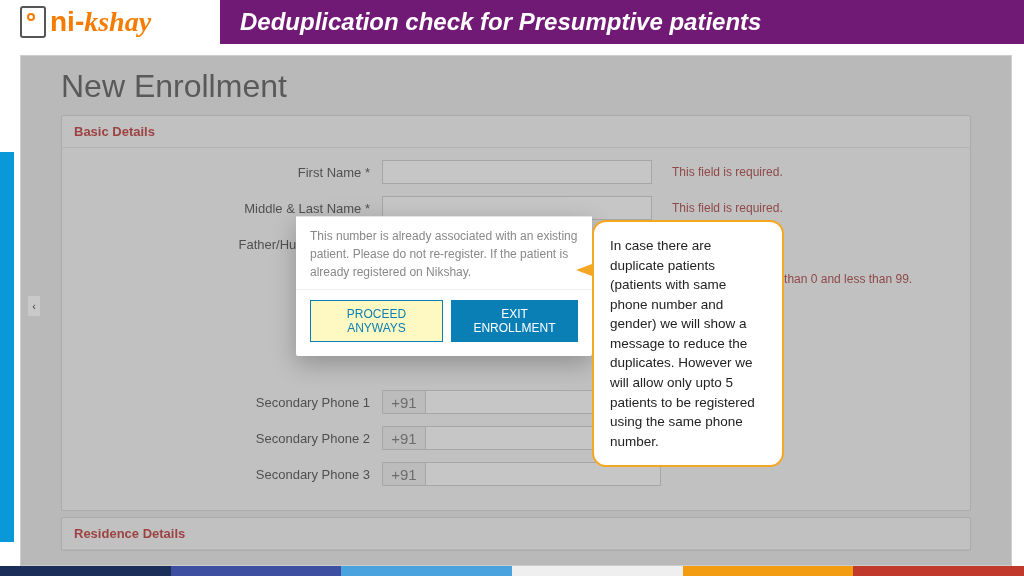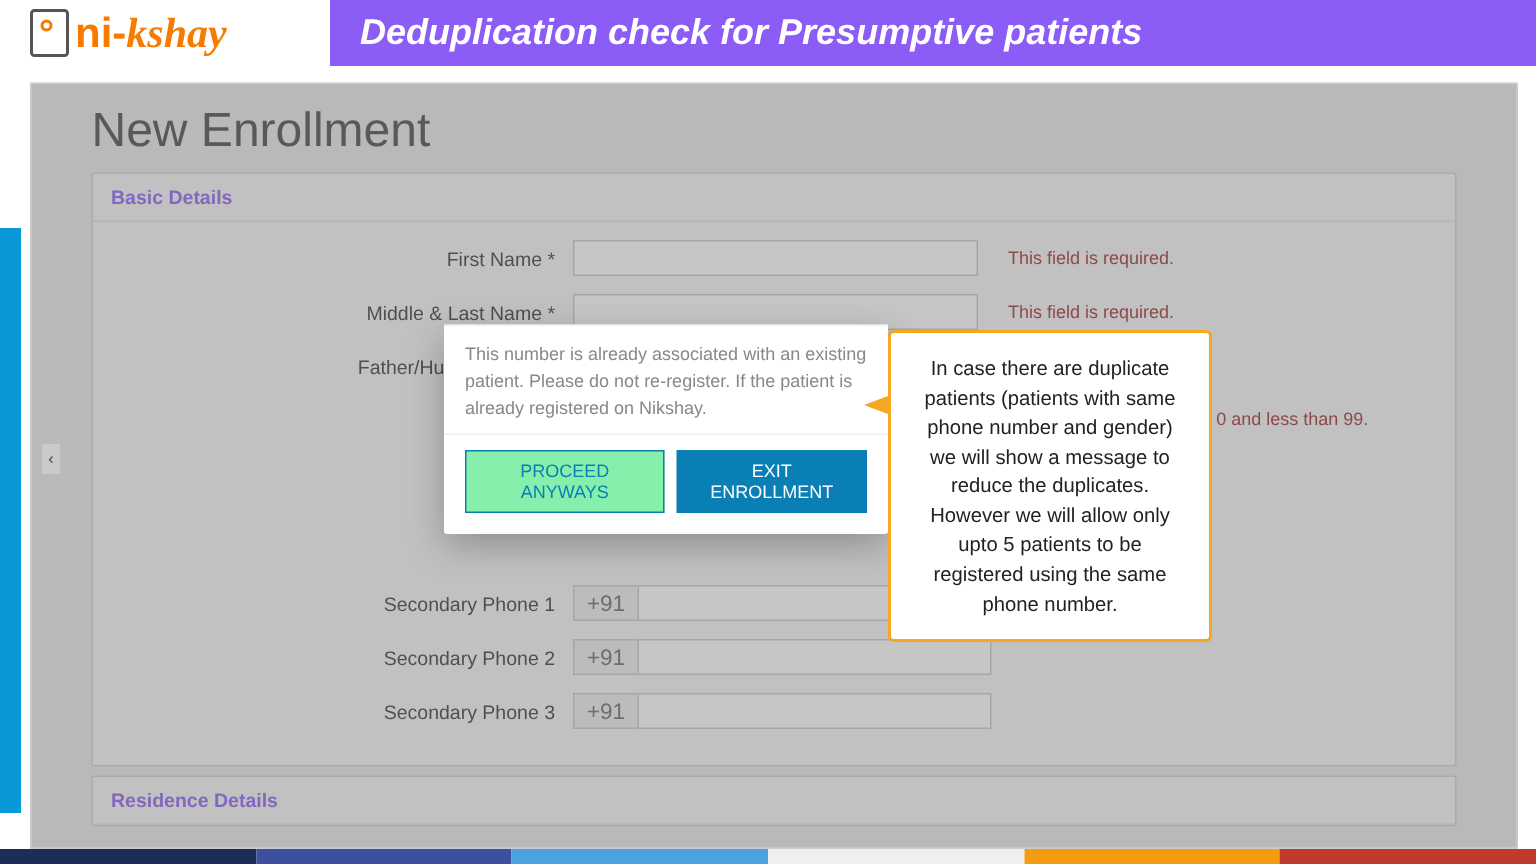--- a/index.html
+++ b/index.html
@@ -1,54 +1,54 @@
 <!DOCTYPE html>
 <html><head>
 <meta charset="utf-8">
 <style>
 * { margin: 0; padding: 0; box-sizing: border-box; }
 body { font-family: Arial, sans-serif; width: 1024px; height: 576px; overflow: hidden; position: relative; background: #fff; }
 
-.header-banner { height: 44px; background: #8b5cf6; display: flex; align-items: center; }
+.header-banner { height: 44px; background: #701a75; display: flex; align-items: center; }
 .logo-box { background: #fff; height: 44px; width: 220px; display: flex; align-items: center; padding-left: 20px; }
 .logo-text { font-size: 28px; font-weight: bold; }
 .logo-ni { color: #f57c00; }
 .logo-kshay { color: #f57c00; font-style: italic; font-family: Georgia, serif; }
 .logo-icon { width: 26px; height: 32px; border: 2px solid #555; border-radius: 3px; margin-right: 4px; display: inline-flex; align-items: center; justify-content: center; position: relative; }
 .logo-icon-circle { width: 8px; height: 8px; border: 2px solid #f57c00; border-radius: 50%; position: absolute; top: 5px; left: 5px; }
 .header-title { color: #fff; font-size: 24px; font-weight: bold; font-style: italic; margin-left: 20px; }
 
 .app-body { position: absolute; top: 55px; left: 20px; right: 12px; bottom: 10px; background: #e9e9e9; border: 1px solid #ccc; padding: 8px 0 0 0; }
 .overlay-dim { position: absolute; inset: 0; background: rgba(120,120,120,0.42); z-index: 5; }
 
 .page-title { font-size: 32px; color: #444; font-weight: 300; margin: 4px 0 10px 40px; }
 
 .panel { background: #f6f6f6; border: 1px solid #d0d0d0; margin: 6px 40px; border-radius: 2px; }
-.panel-header { padding: 8px 12px; font-weight: bold; font-size: 13px; color: #8b5cf6; border-bottom: 1px solid #e0e0e0; }
+.panel-header { padding: 8px 12px; font-weight: bold; font-size: 13px; color: #b91c1c; border-bottom: 1px solid #e0e0e0; }
 .panel-body { padding: 12px 20px; }
 
 .form-row { display: flex; align-items: center; margin-bottom: 12px; min-height: 22px; }
 .form-label { width: 300px; text-align: right; padding-right: 12px; font-size: 13px; color: #333; }
 .form-input { width: 270px; height: 24px; border: 1px solid #c8c8c8; background: #fff; font-size: 12px; padding: 0 6px; }
 .phone-prefix { width: 44px; height: 24px; border: 1px solid #c8c8c8; background: #eee; font-size: 15px; color: #666; display: inline-flex; align-items: center; justify-content: center; margin-right: -1px; }
 .form-phone { width: 236px; height: 24px; border: 1px solid #c8c8c8; background: #fff; }
 .error-text { color: #a02828; font-size: 12px; margin-left: 20px; }
 
 .left-accent { position: absolute; left: 0; top: 152px; width: 14px; height: 390px; background: #0a99d8; z-index: 1; }
 .collapse-handle { position: absolute; left: 28px; top: 296px; width: 12px; height: 20px; background: #c9c9c9; color: #444; font-size: 11px; display: flex; align-items: center; justify-content: center; z-index: 20; }
 
 .modal { position: absolute; left: 296px; top: 216px; width: 296px; background: #fff; border-radius: 2px; box-shadow: 0 8px 24px rgba(0,0,0,0.25); z-index: 30; }
 .modal-header { padding: 12px 14px; font-weight: bold; font-size: 16px; color: #333; }
 .modal-divider { height: 1px; background: #e2e2e2; }
 .modal-body { padding: 10px 14px 8px 14px; font-size: 12px; color: #888; line-height: 1.5; }
 .modal-footer { padding: 10px 14px 14px 14px; display: flex; justify-content: flex-end; gap: 8px; border-top: 1px solid #eee; }
-.btn-outline { border: 1px solid #0a7fb5; color: #0a7fb5; background: #86efac; padding: 6px 12px; font-size: 12px; cursor: pointer; }
+.btn-outline { border: 1px solid #0a7fb5; color: #0a7fb5; background: #fef9c3; padding: 6px 12px; font-size: 12px; cursor: pointer; }
 .btn-primary { background: #0a7fb5; color: #fff; border: none; padding: 7px 14px; font-size: 12px; cursor: pointer; }
 
-.callout { position: absolute; left: 592px; top: 220px; width: 216px; background: #fff; border: 2px solid #f5a623; border-radius: 4px; padding: 14px 16px; z-index: 35; font-size: 13.5px; color: #222; line-height: 1.45; text-align: center; }
+.callout { position: absolute; left: 592px; top: 220px; width: 192px; background: #fff; border: 2px solid #f5a623; border-radius: 14px; padding: 14px 16px; z-index: 35; font-size: 13.5px; color: #222; line-height: 1.45; }
 .callout-arrow { position: absolute; left: 576px; top: 264px; width: 0; height: 0; border-top: 6px solid transparent; border-bottom: 6px solid transparent; border-right: 16px solid #f5a623; z-index: 34; }
 
 .bottom-bar { position: absolute; bottom: 0; left: 0; right: 0; height: 10px; display: flex; z-index: 50; }
 .bottom-bar > div { flex: 1; }
 .bb1 { background: #1b2e5a; }
 .bb2 { background: #3c4fa0; }
 .bb3 { background: #4aa3df; }
 .bb4 { background: #efefef; }
 .bb5 { background: #f39c12; }
 .bb6 { background: #c0392b; }

